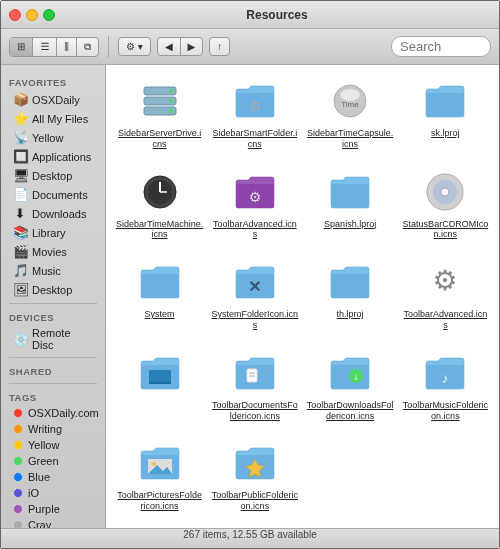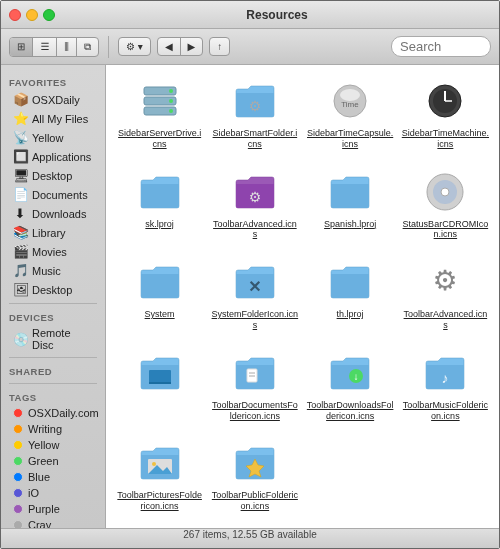--- a/index.html
+++ b/index.html
@@ -392,41 +392,41 @@
       <svg width="40" height="40" viewBox="0 0 40 40">
                 <ellipse cx="20" cy="20" rx="16" ry="16" fill="#c8c8c8" stroke="#aaa" stroke-width="1"></ellipse>
                 <ellipse cx="20" cy="14" rx="10" ry="6" fill="#e8e8e8"></ellipse>
                 <text x="20" y="26" text-anchor="middle" font-size="8" fill="#666">Time</text>
               </svg>
     </div>
     <div class="file-label">SidebarTimeCapsule.icns</div>
   </div>
           <div class="file-item">
     <div class="file-icon">
+      <svg width="42" height="36" viewBox="0 0 42 36">
+                <path d="M2,8 Q2,6 4,6 L14,6 L17,3 L38,3 Q40,3 40,5 L40,32 Q40,34 38,34 L4,34 Q2,34 2,32 Z" fill="#7bbfed" stroke="#5a9ec8" stroke-width="0.5"></path>
+                <path d="M2,10 L40,10 L40,32 Q40,34 38,34 L4,34 Q2,34 2,32 Z" fill="#6ab0e0"></path>
+              </svg>
+    </div>
+    <div class="file-label">sk.lproj</div>
+  </div>
+          <div class="file-item">
+    <div class="file-icon">
       <svg width="40" height="40" viewBox="0 0 40 40">
                 <circle cx="20" cy="20" r="16" fill="#444" stroke="#222" stroke-width="1"></circle>
                 <circle cx="20" cy="20" r="12" fill="#333"></circle>
                 <line x1="20" y1="20" x2="20" y2="10" stroke="#fff" stroke-width="2"></line>
                 <line x1="20" y1="20" x2="27" y2="20" stroke="#fff" stroke-width="1.5"></line>
               </svg>
     </div>
     <div class="file-label">SidebarTimeMachine.icns</div>
   </div>
           <div class="file-item">
     <div class="file-icon">
       <svg width="42" height="36" viewBox="0 0 42 36">
-                <path d="M2,8 Q2,6 4,6 L14,6 L17,3 L38,3 Q40,3 40,5 L40,32 Q40,34 38,34 L4,34 Q2,34 2,32 Z" fill="#7bbfed" stroke="#5a9ec8" stroke-width="0.5"></path>
-                <path d="M2,10 L40,10 L40,32 Q40,34 38,34 L4,34 Q2,34 2,32 Z" fill="#6ab0e0"></path>
-              </svg>
-    </div>
-    <div class="file-label">sk.lproj</div>
-  </div>
-          <div class="file-item">
-    <div class="file-icon">
-      <svg width="42" height="36" viewBox="0 0 42 36">
                 <path d="M2,8 Q2,6 4,6 L14,6 L17,3 L38,3 Q40,3 40,5 L40,32 Q40,34 38,34 L4,34 Q2,34 2,32 Z" fill="#9b59b6" stroke="#7d3c98" stroke-width="0.5"></path>
                 <path d="M2,10 L40,10 L40,32 Q40,34 38,34 L4,34 Q2,34 2,32 Z" fill="#8e44ad"></path>
                 <text x="21" y="28" text-anchor="middle" font-size="14" fill="#ddd">⚙</text>
               </svg>
     </div>
     <div class="file-label">ToolbarAdvanced.icns</div>
   </div>
           <div class="file-item">
     <div class="file-icon">
       <svg width="42" height="36" viewBox="0 0 42 36">

